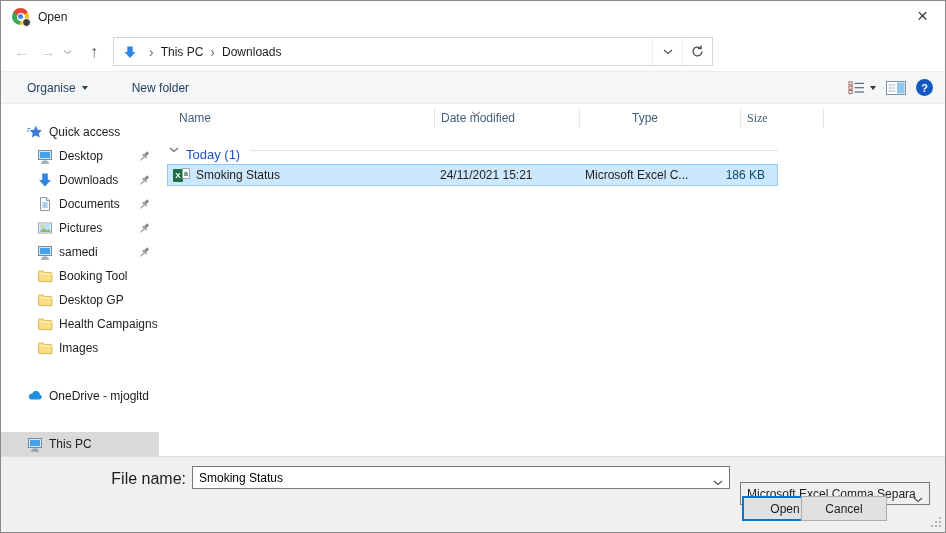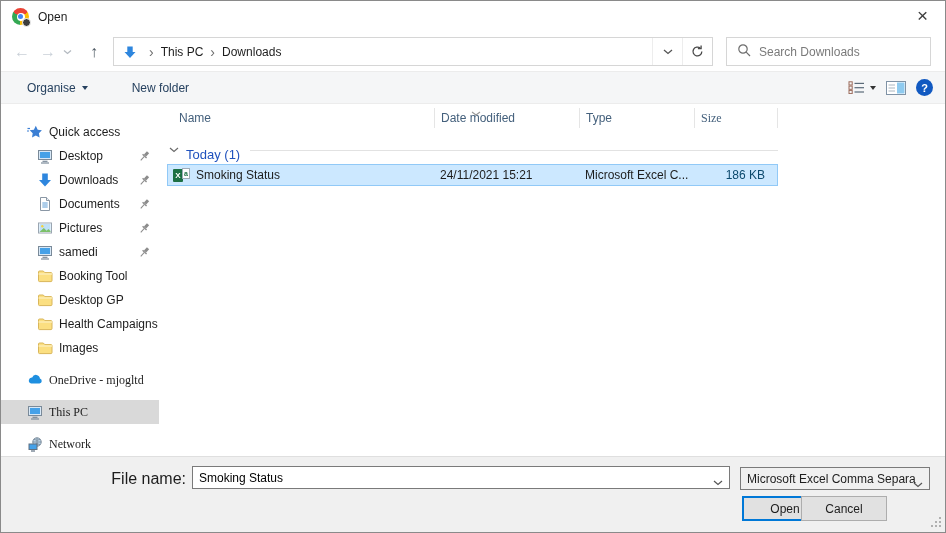--- a/index.html
+++ b/index.html
@@ -44,33 +44,33 @@
   .tb-icon-btn { display:flex; align-items:center; gap:4px; cursor:pointer; color:#333; }
 
   
   .content { display:flex; height:352px; background:#fff; }
 
   
   .sidebar { width:158px; flex:none; padding-top:16px; overflow:hidden; }
   .sb-item { position:relative; height:24px; display:flex; align-items:center; cursor:pointer; white-space:nowrap; }
   .sb-item.lvl0 { padding-left:26px; }
   .sb-item.lvl1 { padding-left:36px; }
-  .sb-item.gap { margin-top:8px;font-family:Liberation Serif, serif; }
+  .sb-item.gap { margin-top:24px; }
   .sb-item.selected { background:#d9d9d9; }
   .sb-icon { width:16px; height:16px; flex:none; display:flex; align-items:center; justify-content:center; }
   .sb-label { margin-left:6px; font-size:12px; }
   .pin { position:absolute; right:9px; top:6px; }
 
   
   .main { flex:1; padding-left:8px; overflow:hidden; }
   .hdr-row { display:flex; height:27px; align-items:center; }
   .hdr-cell { position:relative; height:20px; line-height:20px; color:#44607c; font-size:12px; border-right:1px solid #e5e5e5; cursor:pointer; }
   .hdr-name { width:268px; padding-left:12px; }
   .hdr-date { width:145px; padding-left:6px; }
-  .hdr-type { width:115px; padding-left:6px; }
+  .hdr-type { width:115px; padding-left:6px;margin-left:46px; }
   .hdr-size { width:83px;  padding-left:6px;font-family:Liberation Serif, serif; }
   .sort-chevron { position:absolute; top:-6px; left:36px; }
   .group-row { display:flex; align-items:center; width:611px; height:24px; margin-top:7px; cursor:pointer; }
   .group-chevron { margin-left:2px; margin-right:7px; display:flex; }
   .group-label { color:#2052bd; font-size:13px; white-space:nowrap;margin-top:8px; }
   .group-line { flex:1; height:1px; background:#e2e2e2; margin-left:10px; }
   .file-row { display:flex; align-items:center; width:611px; height:22px; background:#cce8ff; border:1px solid #91c9f7; cursor:pointer; margin-top:2px; }
   .cell-name { width:267px; display:flex; align-items:center; padding-left:5px; }
   .cell-date { width:145px; padding-left:5px; color:#1d1d1d; }
   .cell-type { width:115px; padding-left:5px; color:#1d1d1d; white-space:nowrap; }
@@ -80,21 +80,21 @@
   .x-box { position:absolute; left:0; top:1px; width:10px; height:13px; background:#1d7044; border-radius:1px; color:#fff; font-style:normal; font-weight:bold; font-size:8px; line-height:13px; text-align:center; }
   .x-page { position:absolute; right:0; top:0; width:8px; height:11px; background:#fff; border:1px solid #9facb7; color:#1d7044; font-style:normal; font-weight:bold; font-size:7px; line-height:9px; text-align:center; }
   .empty-area { height:260px; }
 
   
   .bottombar { position:relative; height:78px; background:#f0f0f0; border-top:1px solid #dfdfdf; }
   .fn-label { position:absolute; left:0; top:13px; width:185px; text-align:right; font-size:16px; }
   .fn-input-wrap { position:absolute; left:191px; top:9px; width:538px; height:23px; }
   .fn-input-wrap input { width:100%; height:100%; border:1px solid #7a7a7a; padding:0 20px 0 6px; font:12px "Liberation Sans","DejaVu Sans",sans-serif; color:#000; }
   .fn-chevron { position:absolute; right:7px; top:9px; pointer-events:none; }
-  .ft-select { position:absolute; left:739px; top:10px; width:190px; height:23px; background:#f0f0f0; border:1px solid #7a7a7a; display:flex; align-items:center; padding:0 18px 0 6px; white-space:nowrap; overflow:hidden; cursor:pointer; }
+  .ft-select { position:absolute; left:739px; top:25px; width:190px; height:23px; background:#f0f0f0; border:1px solid #7a7a7a; display:flex; align-items:center; padding:0 18px 0 6px; white-space:nowrap; overflow:hidden; cursor:pointer; }
   .ft-select .chev { position:absolute; right:6px; top:9px; }
   .btn { position:absolute; top:39px; width:86px; height:25px; display:flex; align-items:center; justify-content:center; font-size:12px; cursor:pointer; background:#e1e1e1; }
   .btn-open { left:741px; border:2px solid #0078d7; }
   .btn-cancel { left:800px; border:1px solid #adadad; }
   .grip { position:absolute; right:3px; bottom:3px; }
 </style>
 </head>
 <body>
 
 <div class="window">
@@ -135,29 +135,20 @@
           </svg>
       </span>
       <span class="addr-btn">
         <svg width="15" height="15" viewBox="0 0 15 15">
             <path d="M11.8 7.5 a4.4 4.4 0 1 1 -1.4-3.2" fill="none" stroke="#4a4a4a" stroke-width="1.3"></path>
             <path d="M11.1 1.4 v3.2 h-3.2" fill="none" stroke="#4a4a4a" stroke-width="1.3"></path>
           </svg>
       </span>
     </div>
 
-    <div class="searchbox">
-      <span>
-        <svg width="14" height="14">
-            <circle cx="6" cy="6" r="4.2" fill="none" stroke="#6d6d6d" stroke-width="1.2"></circle>
-            <line x1="9.2" y1="9.2" x2="13" y2="13" stroke="#6d6d6d" stroke-width="1.2"></line>
-          </svg>
-      </span>
-      <input placeholder="Search Downloads" style="">
-    </div>
   </div>
 
   <div class="toolbar">
     <div class="tb-btn">
       <span>Organise</span>
       <i class="tri-down"></i>
     </div>
     <div class="tb-btn newfolder">
       <span>New folder</span>
     </div>

